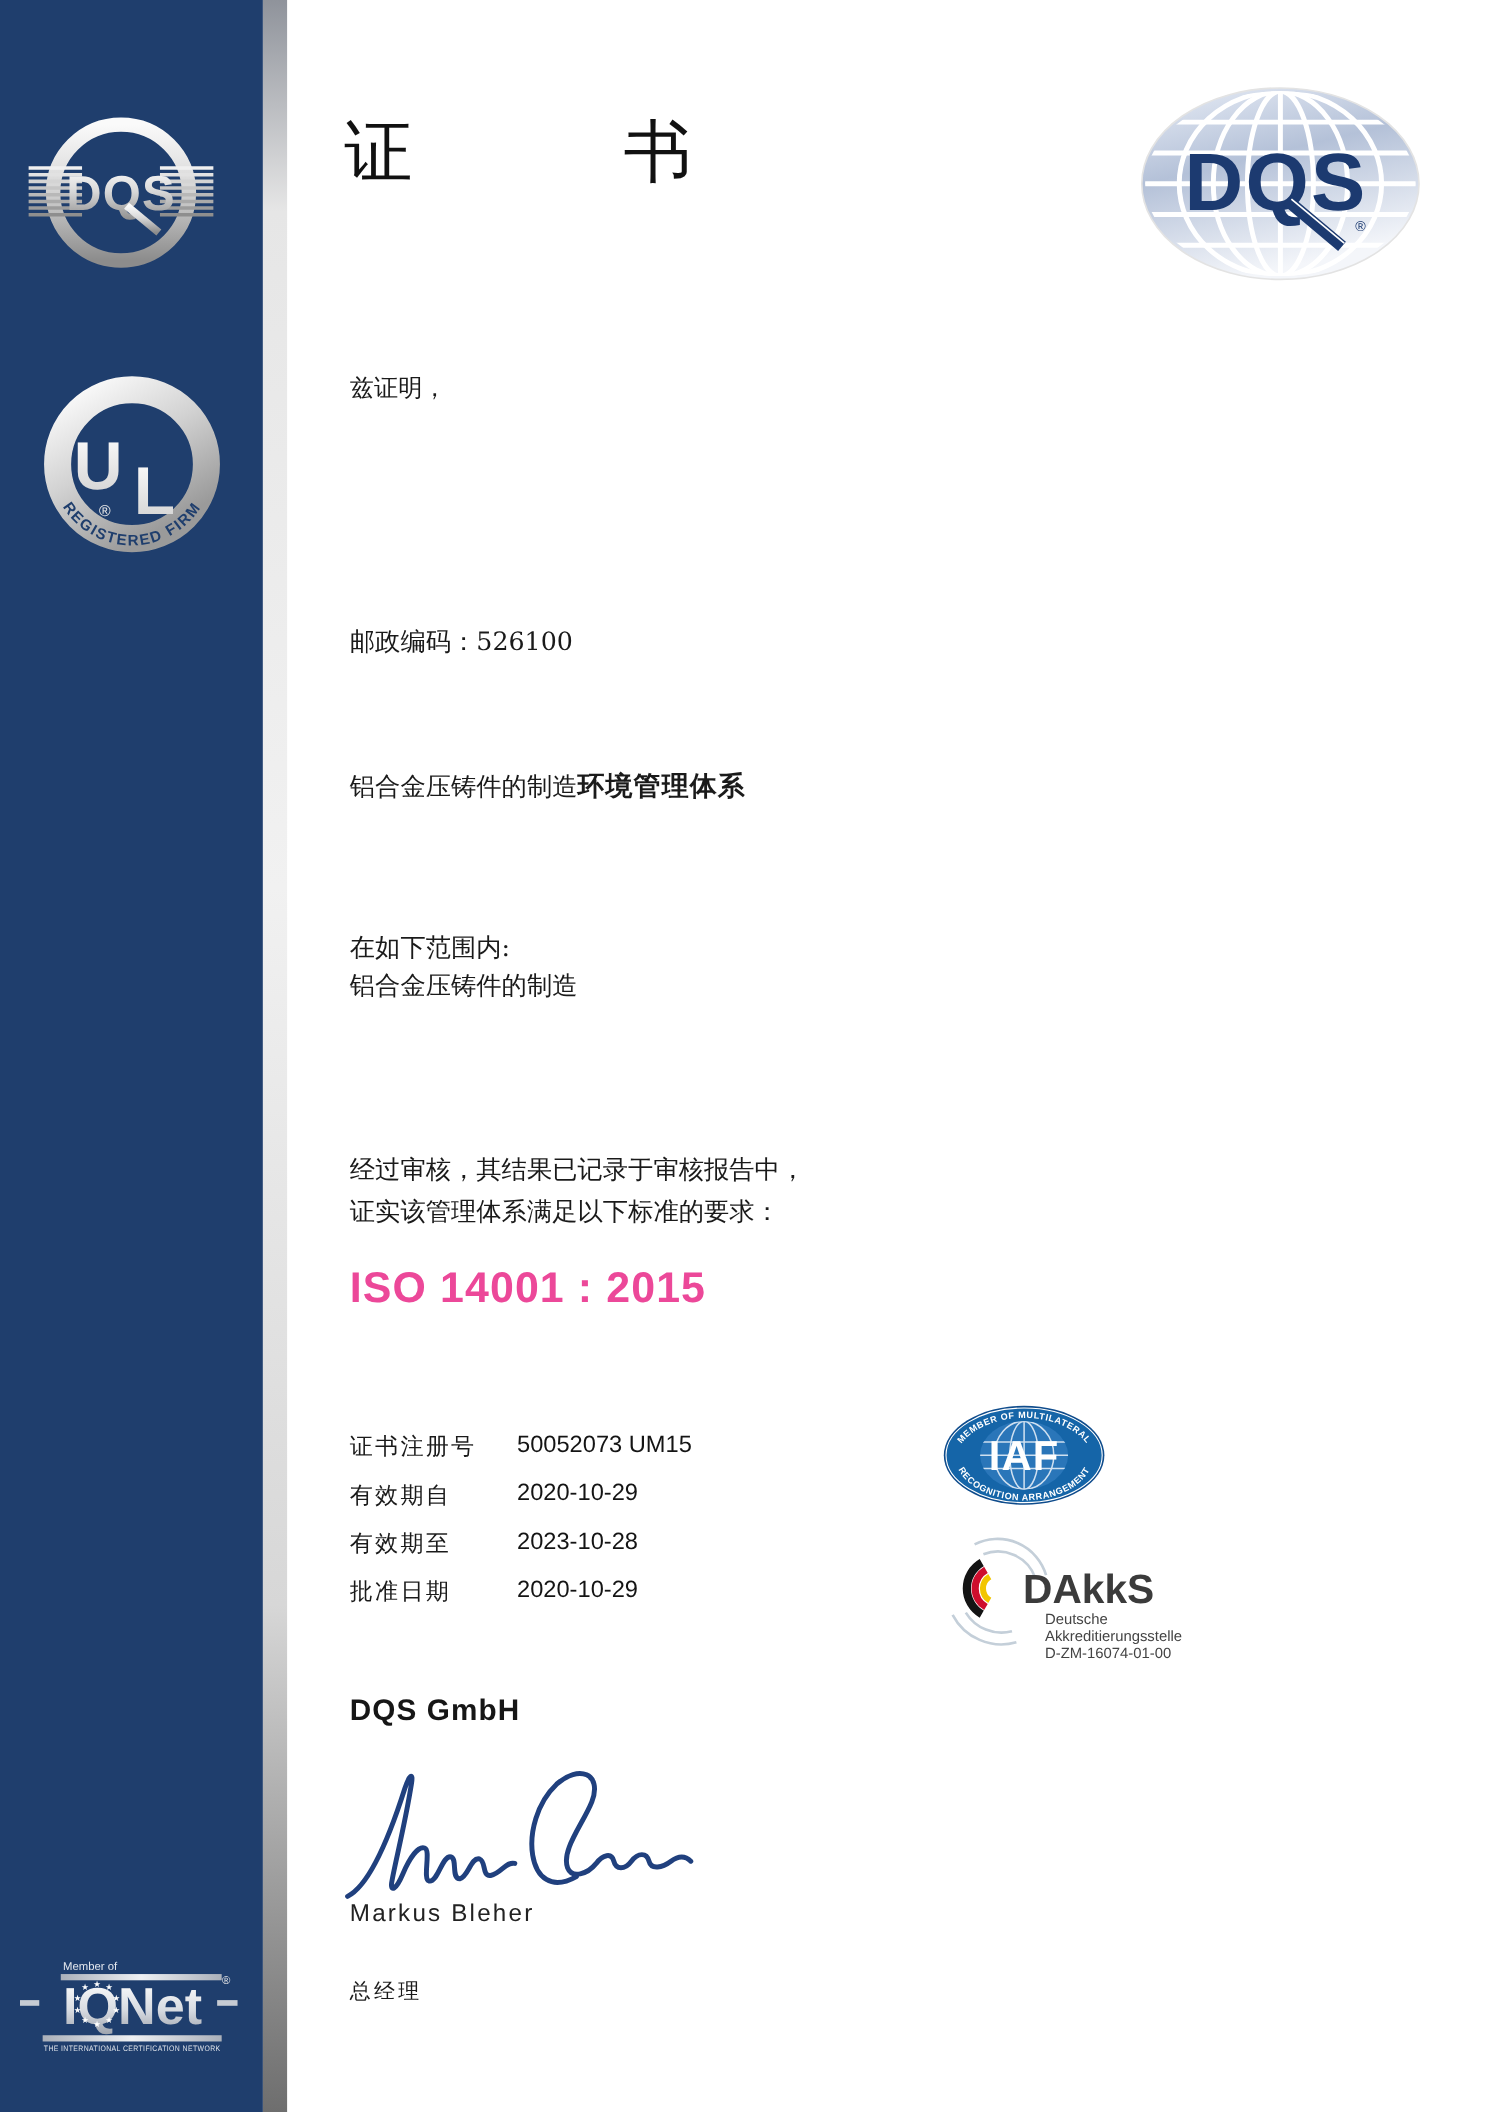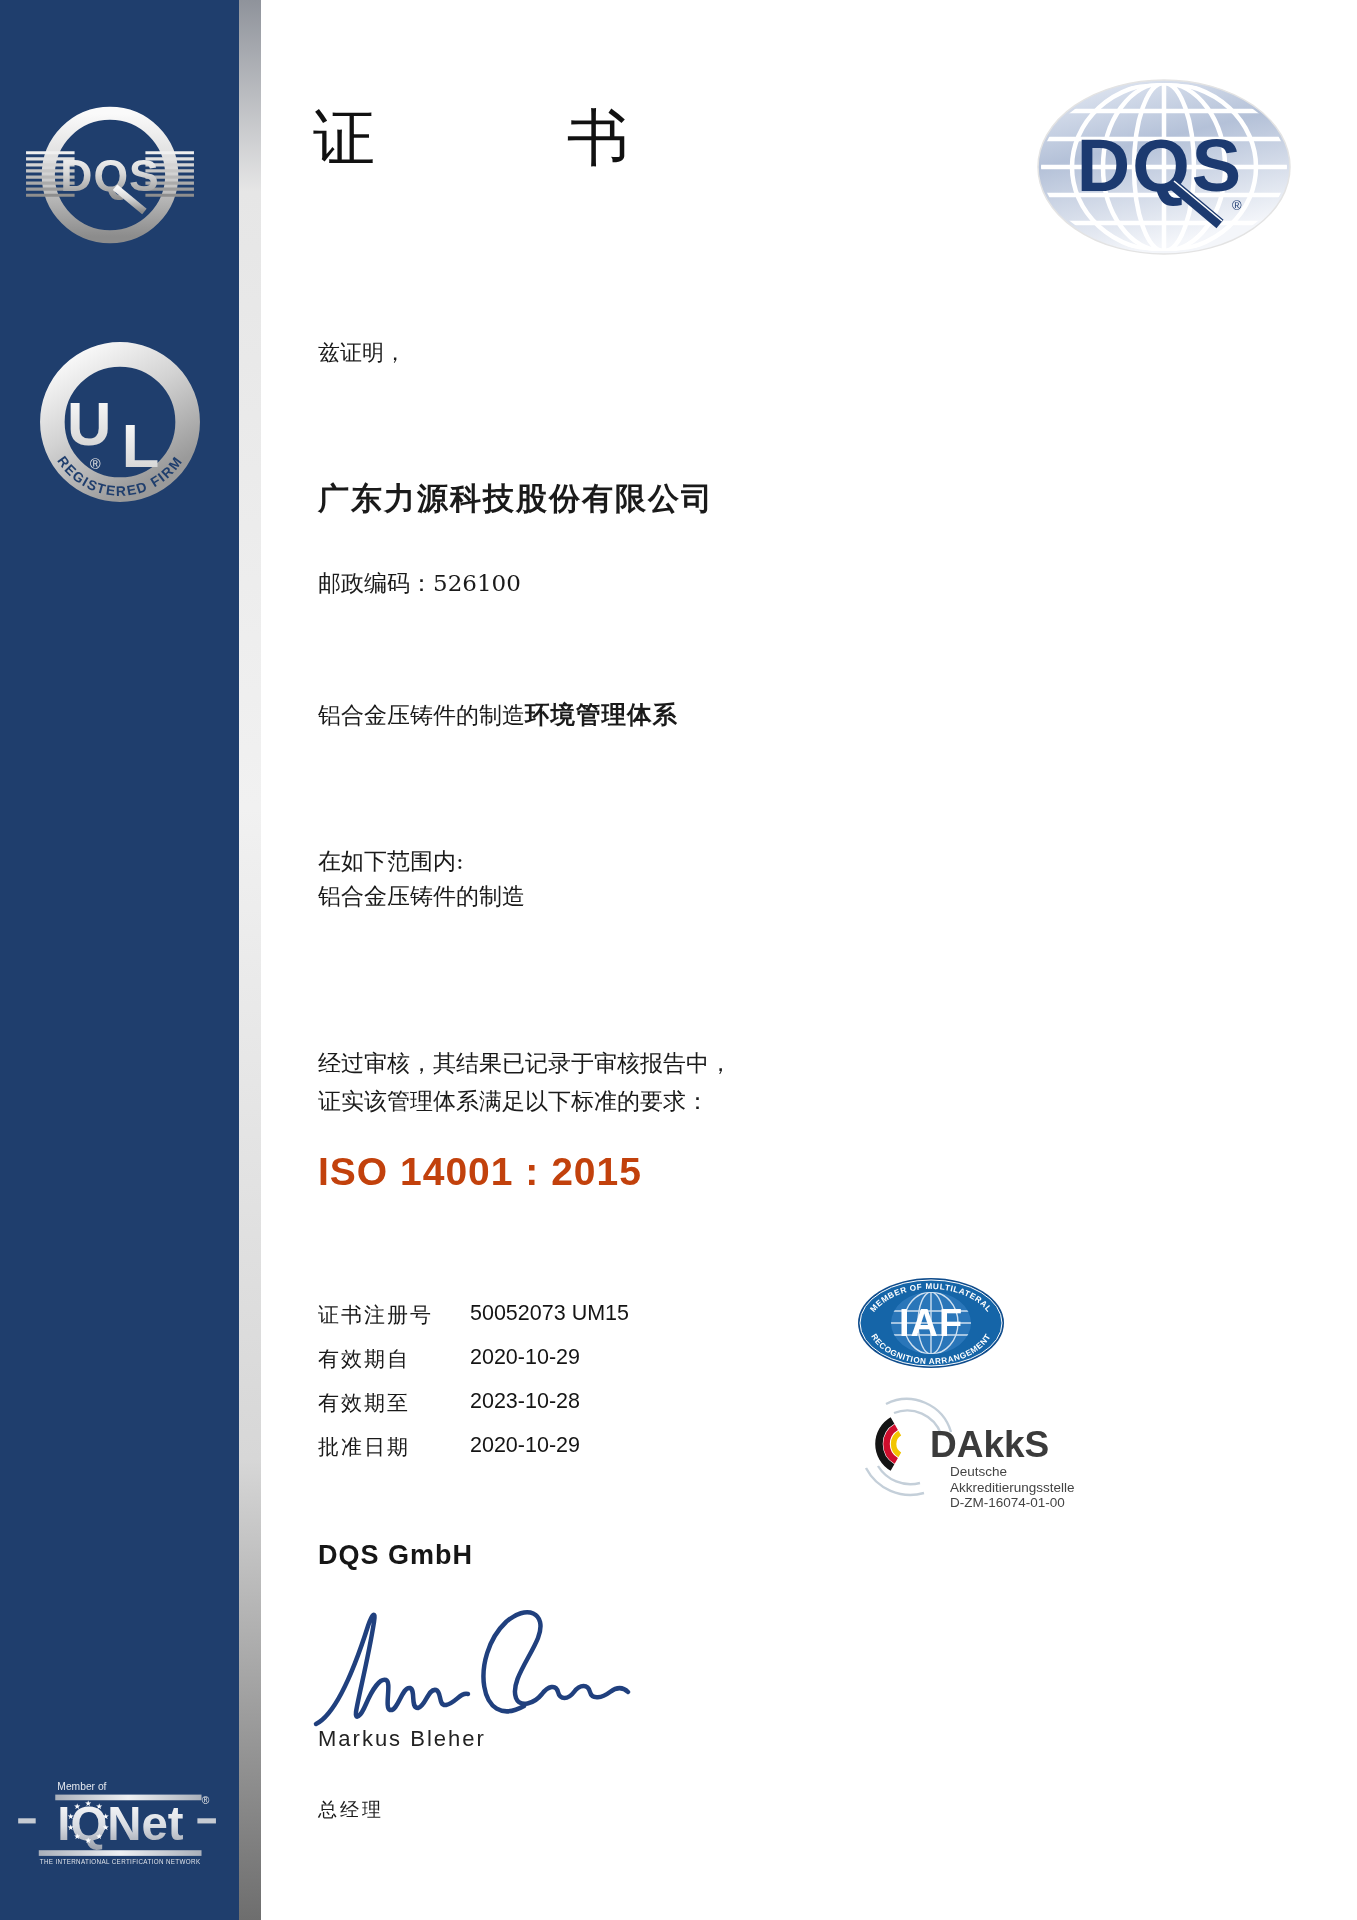--- a/index.html
+++ b/index.html
@@ -28,21 +28,21 @@
   .intro{left:318px;top:338px;font-size:22px;}
   .company{left:318px;top:478px;font-size:31px;font-weight:bold;letter-spacing:2px;}
   .addr1{left:318px;top:534px;font-size:23px;}
   .addr2{left:318px;top:568px;font-size:23px;}
   .statement{left:318px;top:698px;font-size:23px;}
   .statement b{font-size:24.5px;letter-spacing:1px;}
   .scope-label{left:318px;top:846px;font-size:23px;}
   .scope-text{left:318px;top:881px;font-size:23px;}
   .audit1{left:318px;top:1048px;font-size:23px;text-align:right;}
   .audit2{left:318px;top:1086px;font-size:23px;}
-  .iso{left:318px;top:1150px;font-size:39px;font-weight:bold;color:#c2410c;letter-spacing:1px;}
+  .iso{left:318px;top:1150px;font-size:39px;font-weight:bold;color:#ec4899;letter-spacing:1px;}
 
   .details{left:318px;top:1301px;}
   .detail-row{display:flex;height:44px;align-items:flex-start;}
   .detail-label{width:152px;font-size:21px;letter-spacing:2px;font-family:"DejaVu Serif", serif;}
   .detail-value{font-size:21.5px;color:#141414;}
 
   .iaf-logo{left:856px;top:1276px;}
   .dakks-logo{left:850px;top:1396px;}
 
   .issuer{left:318px;top:1540px;font-size:27px;font-weight:bold;letter-spacing:1px;color:#161616;}
@@ -177,21 +177,20 @@
         <line x1="4" y1="145" x2="256" y2="145"></line>
       </g>
       <text x="126" y="113" text-anchor="middle" font-size="74" font-weight="800" fill="#1c3a70" font-family="Liberation Sans, sans-serif" letter-spacing="2">DQS</text>
       <line x1="136" y1="104" x2="186" y2="146" stroke="#1c3a70" stroke-width="11"></line>
       <line x1="140" y1="103" x2="188" y2="143" stroke="#ffffff" stroke-width="1.6"></line>
       <text x="198" y="132" font-size="13" fill="#1c3a70" font-family="Liberation Sans, sans-serif">®</text>
     </svg>
 
     <p class="abs intro serif">兹证明，</p>
 
-    <h2 class="abs company serif">广东力源科技股份有限公司</h2>
     <p class="abs addr2 serif">邮政编码：526100</p>
 
     <p class="abs statement serif"><span>铝合金压铸件的制造</span><b>环境管理体系</b></p>
 
     <p class="abs scope-label serif">在如下范围内:</p>
     <p class="abs scope-text serif">铝合金压铸件的制造</p>
 
     <p class="abs audit1 serif">经过审核，其结果已记录于审核报告中，</p>
     <p class="abs audit2 serif">证实该管理体系满足以下标准的要求：</p>
 

